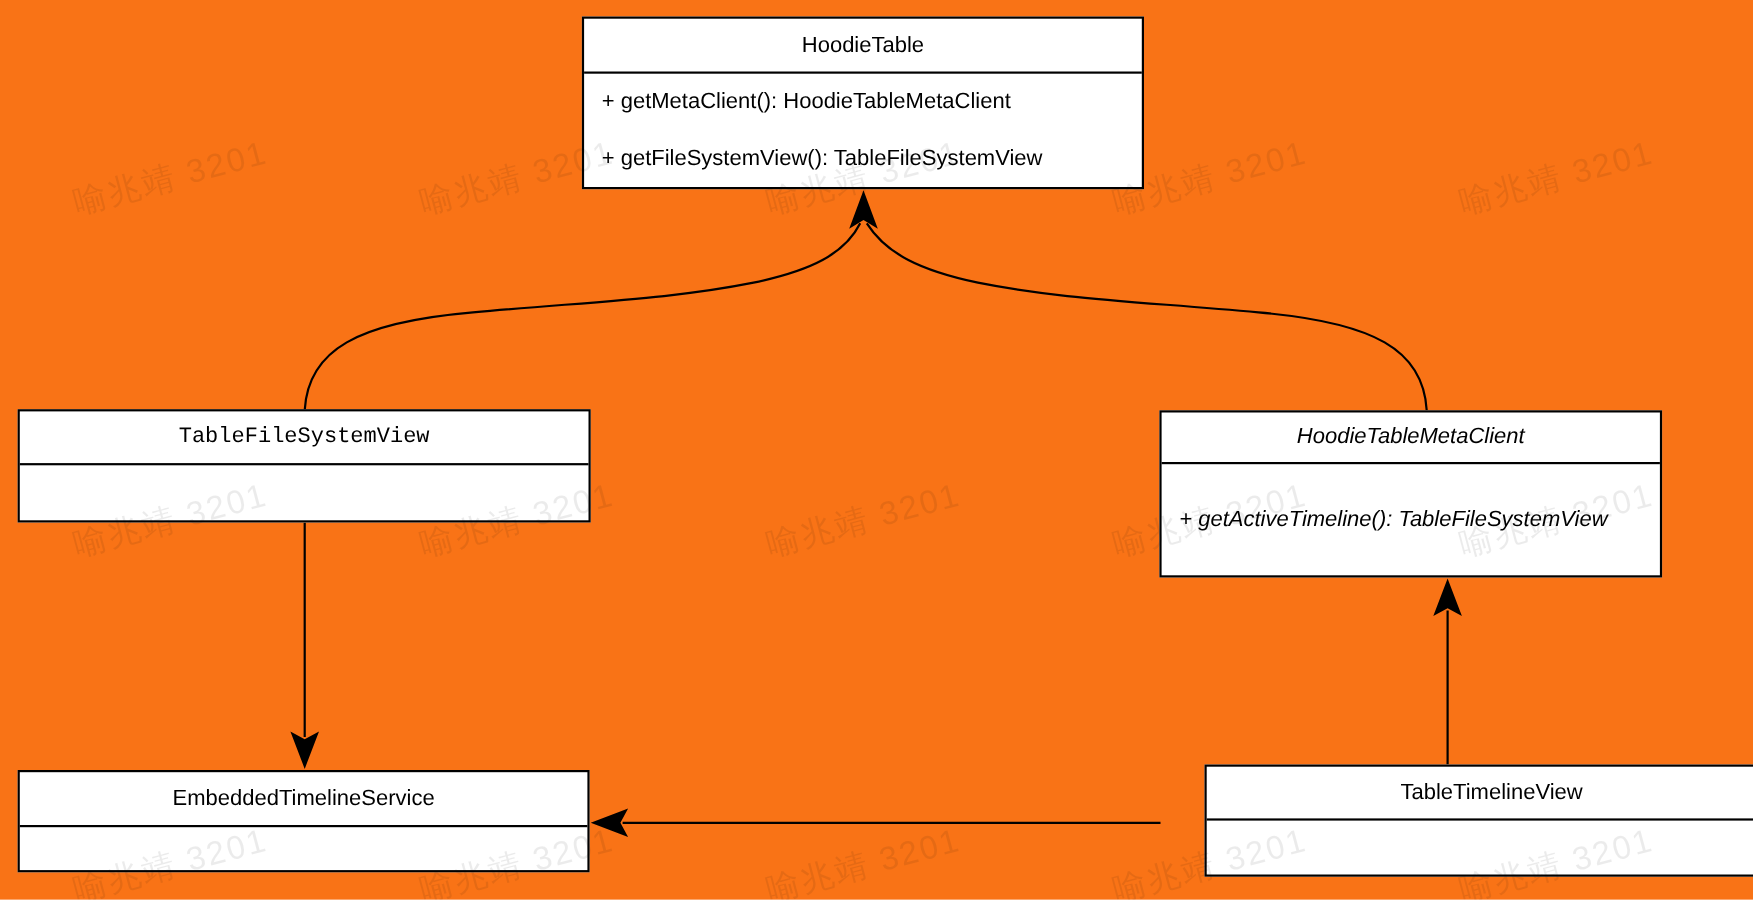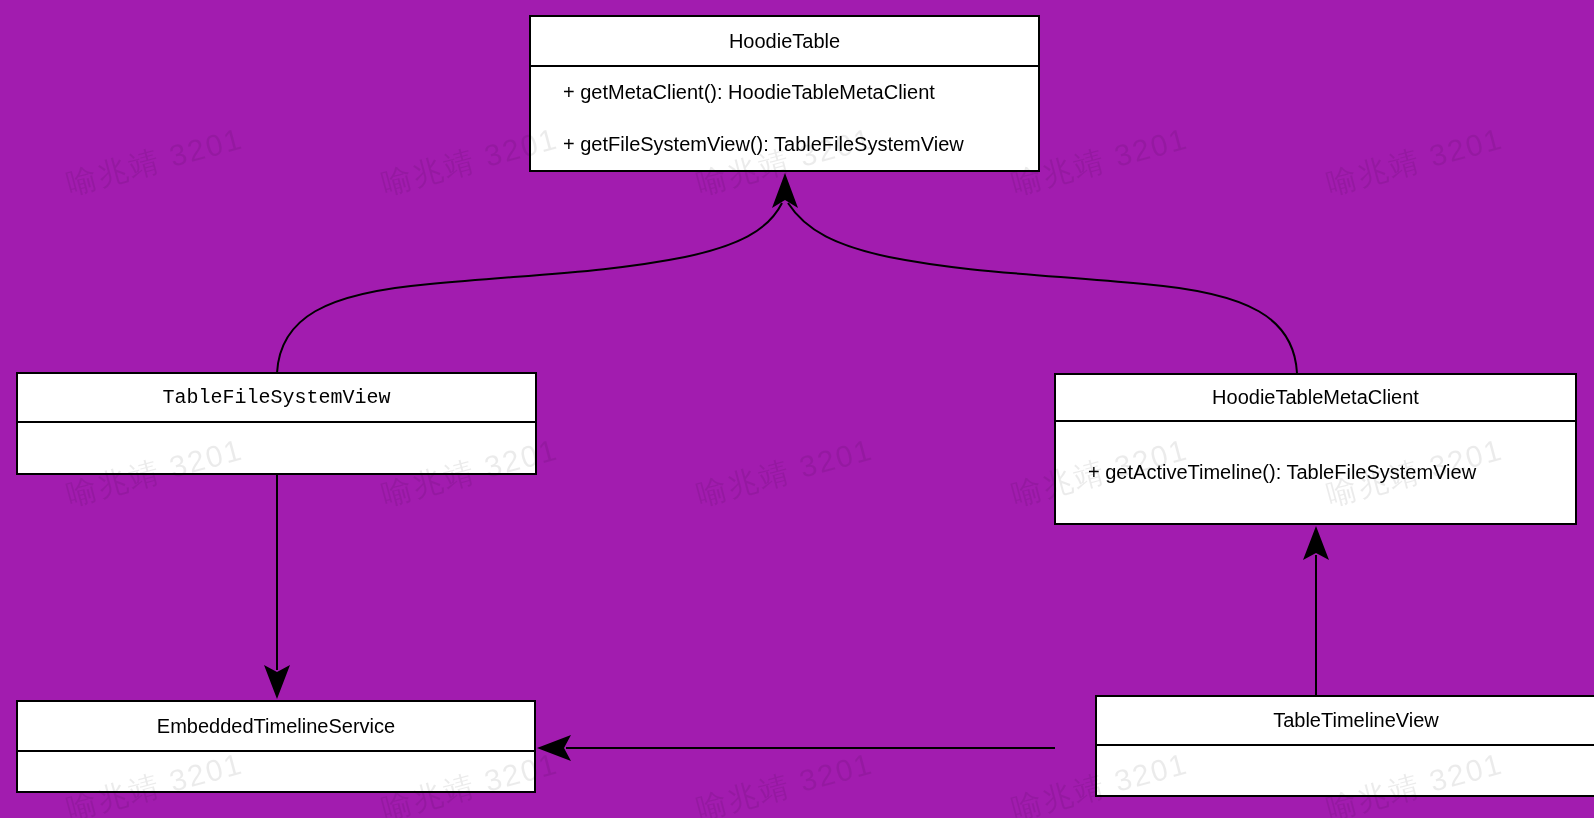--- a/index.html
+++ b/index.html
@@ -1,21 +1,21 @@
 <!DOCTYPE html>
 <html><head>
 <meta charset="utf-8">
 <style>
   * { margin: 0; padding: 0; box-sizing: border-box; }
   html, body { background: #ffffff; }
   #canvas {
     position: relative;
     width: 1594px;
     height: 818px;
-    background: #a21caf;
+    background: #f97316;
     overflow: hidden;
     font-family: "Liberation Sans", sans-serif;
     color: #000000;
   }
   #edges {
     position: absolute;
     left: 0; top: 0;
     width: 1594px; height: 818px;
     z-index: 1;
   }
@@ -37,21 +37,21 @@
   }
   .uml-body {
     flex: 1;
     display: flex;
     flex-direction: column;
   }
   .uml-method {
     flex: 1;
     display: flex;
     align-items: center;
-    padding-left: 32px;
+    padding-left: 16px;
     font-size: 20px;
     white-space: nowrap;
   }
   .watermark {
     position: absolute;
     z-index: 10;
     font-size: 30px;
     color: rgba(0, 0, 0, 0.08);
     white-space: nowrap;
     transform: translate(-50%, -50%) rotate(-15deg);
@@ -87,21 +87,21 @@
       <div class="uml-method">+ getMetaClient(): HoodieTableMetaClient</div>
       <div class="uml-method">+ getFileSystemView(): TableFileSystemView</div>
     </div>
   </div>
 
   <div class="uml-class" style="left:16px; top:372px; width:521px; height:103px;font-family:Liberation Mono, monospace;">
     <div class="uml-title" style="height:49px;">TableFileSystemView</div>
     <div class="uml-body"></div>
   </div>
 
-  <div class="uml-class" style="left:1054px; top:373px; width:523px; height:152px;">
+  <div class="uml-class" style="left:1054px; top:373px; width:457px; height:152px;font-style:italic;">
     <div class="uml-title" style="height:47px;">HoodieTableMetaClient</div>
     <div class="uml-body">
       <div class="uml-method">+ getActiveTimeline(): TableFileSystemView</div>
     </div>
   </div>
 
   <div class="uml-class" style="left:16px; top:700px; width:520px; height:93px;gap:43px;">
     <div class="uml-title" style="height:50px;">EmbeddedTimelineService</div>
     <div class="uml-body"></div>
   </div>

